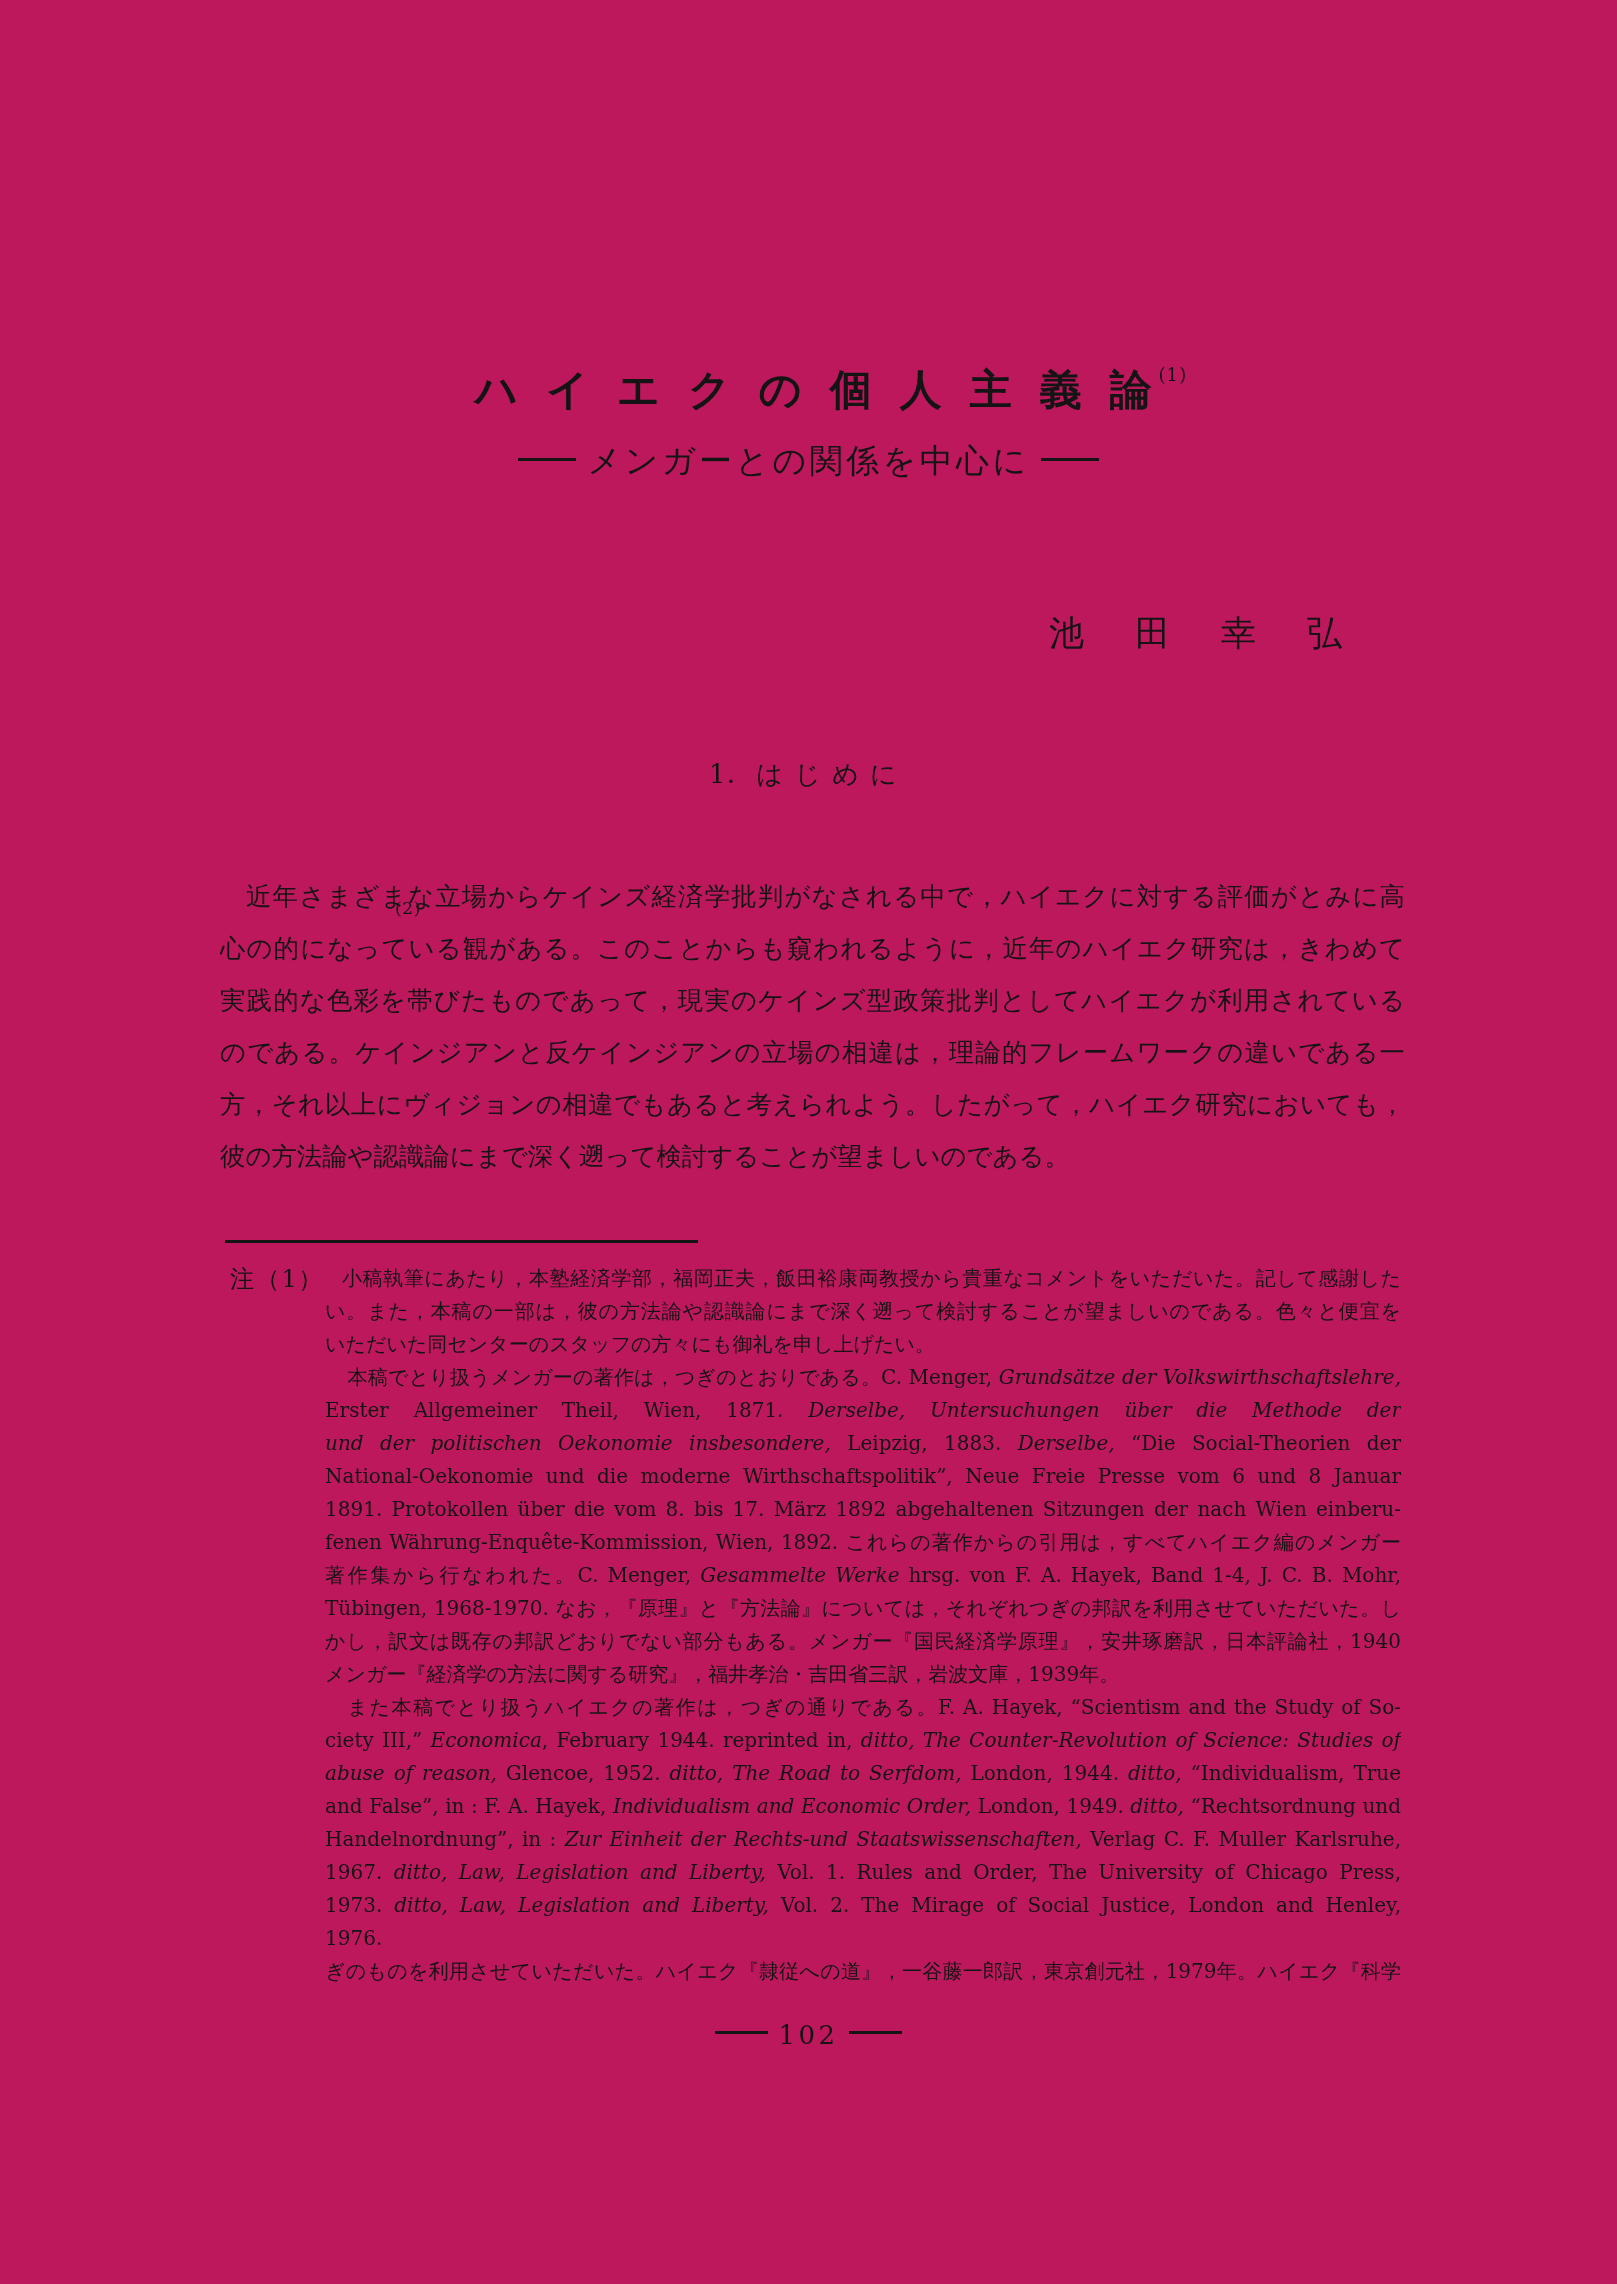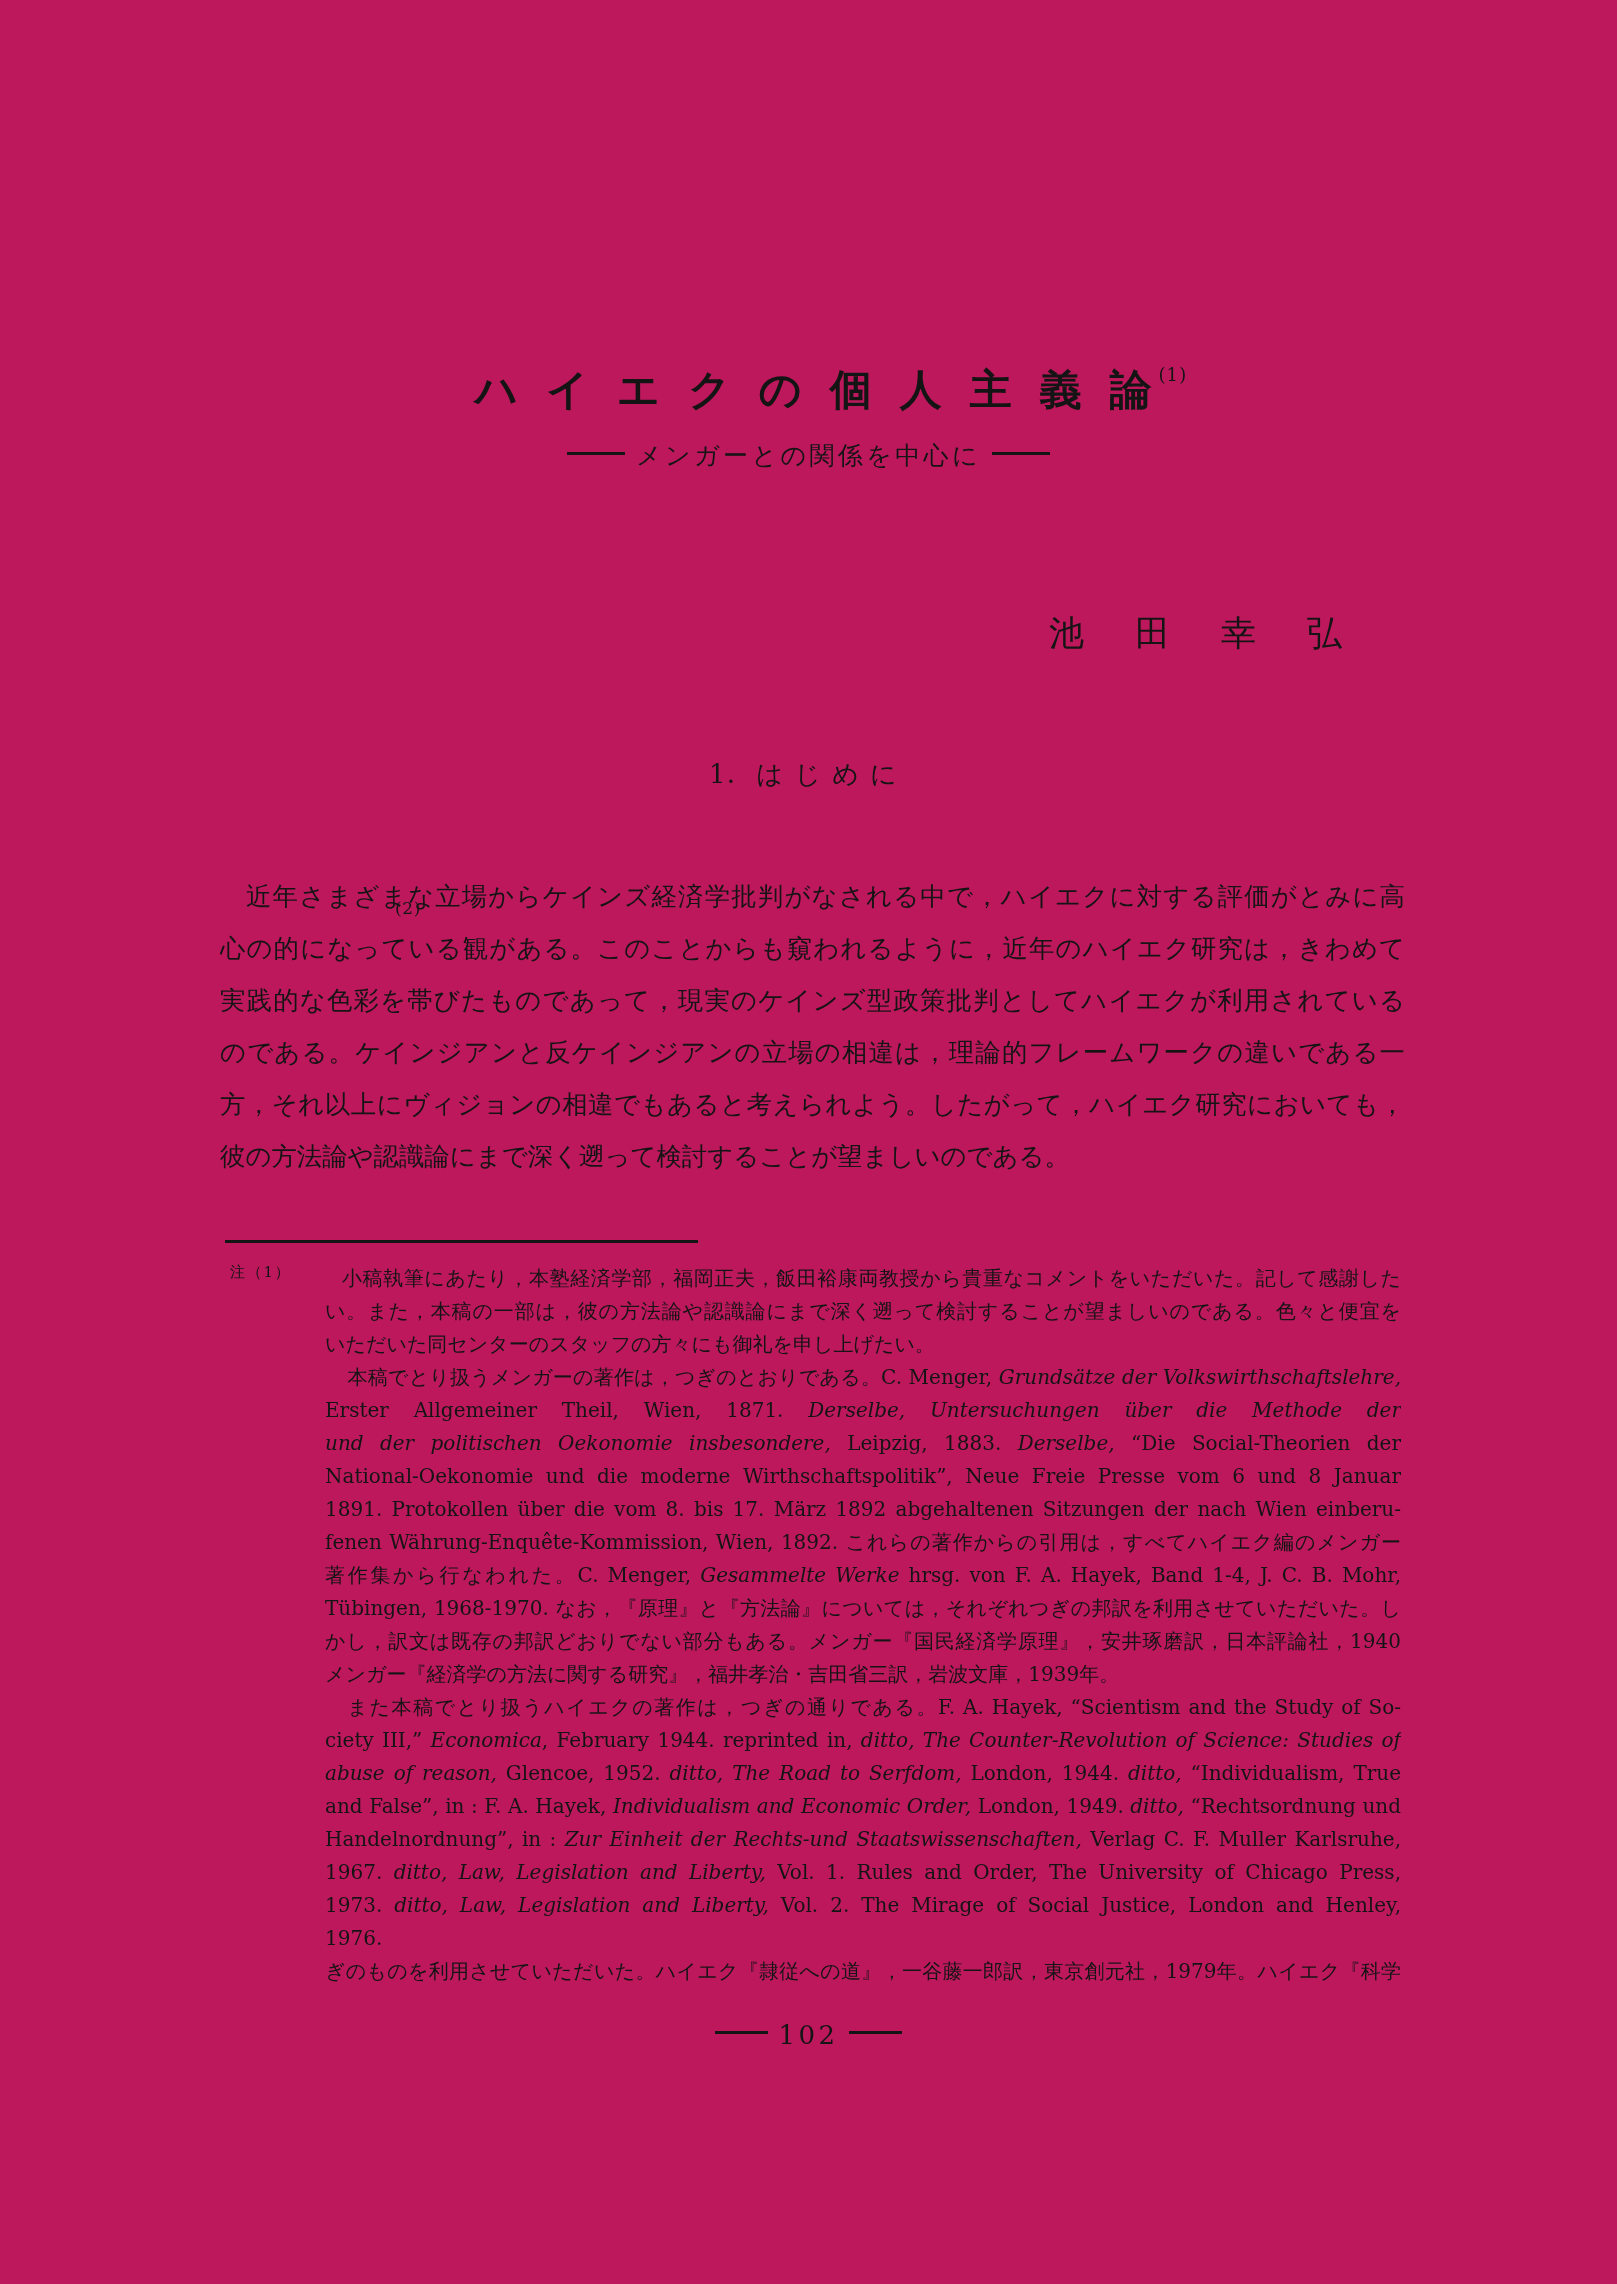--- a/index.html
+++ b/index.html
@@ -10,37 +10,37 @@
     background:#be185d;
     color:#141414;
     font-family:"DejaVu Serif","Liberation Serif",serif;
     overflow:hidden;
   }
   
   .title-row{position:absolute;top:362px;left:0;width:100%;text-align:center;white-space:nowrap;padding-left:22.6px;}
   .title-text{font-size:42px;letter-spacing:28px;font-weight:600;}
   .title-sup{font-size:18px;letter-spacing:1.1px;vertical-align:22.6px;margin-left:-21.4px;font-weight:400;}
   .subtitle-row{position:absolute;top:439px;left:0;width:100%;text-align:center;white-space:nowrap;}
-  .subtitle-text{font-size:25px;letter-spacing:3.4px;vertical-align:middle;}
+  .subtitle-text{font-size:33px;letter-spacing:3.4px;vertical-align:middle;}
   .sub-dash{display:inline-block;width:58px;height:2.8px;background:#141414;vertical-align:middle;margin:0 11.3px 3.4px 11.3px;}
   
   .author-row{position:absolute;top:610px;left:1049px;font-size:35px;letter-spacing:8px;white-space:nowrap;font-weight:500;}
   
   .heading-row{position:absolute;top:757px;left:0;width:100%;text-align:center;white-space:nowrap;font-size:26px;}
   .section-number{margin-right:20.3px;letter-spacing:1.1px;}
   .section-title{letter-spacing:11.3px;}
   
   .body-block{position:absolute;top:870px;left:220px;width:1185px;font-size:25.4px;line-height:52px;}
   .body-line{height:52px;text-align:justify;text-align-last:justify;overflow:hidden;}
   .body-line.para-first{text-indent:26px;}
   .body-line.no-just{text-align-last:left;}
   .note-marker-2{position:absolute;top:898px;left:395px;font-size:17px;letter-spacing:0.6px;}
   
   .fn-rule{position:absolute;top:1240px;left:225px;width:473px;height:2.8px;background:#141414;}
-  .fn-label{position:absolute;top:1263px;left:230px;font-size:15px;letter-spacing:1.7px;white-space:nowrap;text-align:center;}
+  .fn-label{position:absolute;top:1263px;left:230px;font-size:24px;letter-spacing:1.7px;white-space:nowrap;text-align:center;}
   .fn-block{position:absolute;top:1262px;left:325px;width:1076px;font-size:20px;line-height:33px;}
   .fn-line{height:33px;text-align:justify;text-align-last:justify;overflow:hidden;}
   .fn-line.fn-first{text-indent:17px;}
   .fn-line.fn-indent{text-indent:22.6px;}
   .fn-line.no-just{text-align-last:left;}
   .fn-line i{font-style:italic;}
   
   .page-number-row{position:absolute;top:2020px;left:0;width:100%;text-align:center;white-space:nowrap;}
   .pn-text{font-size:26px;letter-spacing:3.4px;vertical-align:middle;}
   .pn-dash{display:inline-block;width:53px;height:3.4px;background:#141414;vertical-align:middle;margin:0 10.2px 4.5px 10.2px;}

